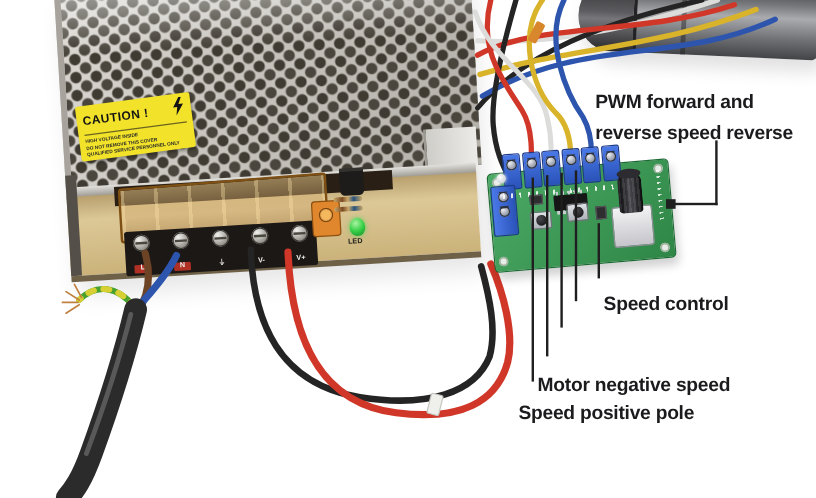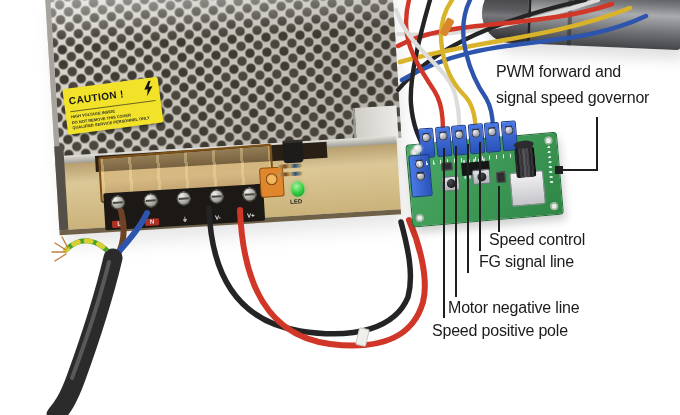--- a/index.html
+++ b/index.html
@@ -118,21 +118,21 @@
   
   .tie-orange{position:absolute;left:443px;top:18px;width:8px;height:18px;background:#d8872c;
     border-radius:2px;transform:rotate(28deg);}
   .tie-white{position:absolute;left:357px;top:328px;width:9px;height:16px;background:#efefec;
     border:1px solid #c6c6c0;border-radius:2px;transform:rotate(14deg);}
 
   
   .cl{position:absolute;width:2px;background:#1f1f1f;}
   .cl-h{position:absolute;height:2px;background:#1f1f1f;}
   .cl-dot{position:absolute;width:8px;height:8px;background:#1f1f1f;}
-  .lbl{position:absolute;color:#1b1b1d;font-size:16px;font-weight:400;letter-spacing:-0.2px;white-space:nowrap;}
+  .lbl{position:absolute;color:#1b1b1d;font-size:16px;font-weight:700;letter-spacing:-0.2px;white-space:nowrap;margin-top:14px;}
 </style>
 </head>
 <body>
 
 <div class="scene">
 
   <div class="psu">
     <div class="psu-top">
       <div class="caution">
         <div class="caution-head">
@@ -262,18 +262,17 @@
   <div class="cl" style="left:443px;top:148px;height:170px;"></div>
   <div class="cl" style="left:455px;top:146px;height:151px;"></div>
   <div class="cl" style="left:467px;top:144px;height:129px;"></div>
   <div class="cl" style="left:479px;top:142px;height:109px;"></div>
   <div class="cl" style="left:498px;top:186px;height:46px;"></div>
   <div class="cl" style="left:596px;top:117px;height:54px;"></div>
   <div class="cl-h" style="left:562px;top:169px;width:36px;"></div>
   <div class="cl-dot" style="left:555px;top:166px;"></div>
 
   <div class="lbl" style="left:496px;top:63px;">PWM forward and</div>
-  <div class="lbl" style="left:496px;top:89px;">signal speed governor</div>
-  <div class="lbl" style="left:489px;top:231px;">Speed control</div>
-  <div class="lbl" style="left:479px;top:253px;">FG signal line</div>
-  <div class="lbl" style="left:448px;top:299px;">Motor negative line</div>
+  <div class="lbl" style="left:496px;top:89px;">reverse speed reverse</div>
+  <div class="lbl" style="left:503px;top:231px;">Speed control</div>
+  <div class="lbl" style="left:448px;top:299px;">Motor negative speed</div>
   <div class="lbl" style="left:432px;top:322px;">Speed positive pole</div>
 </div>
 
 </body></html>

